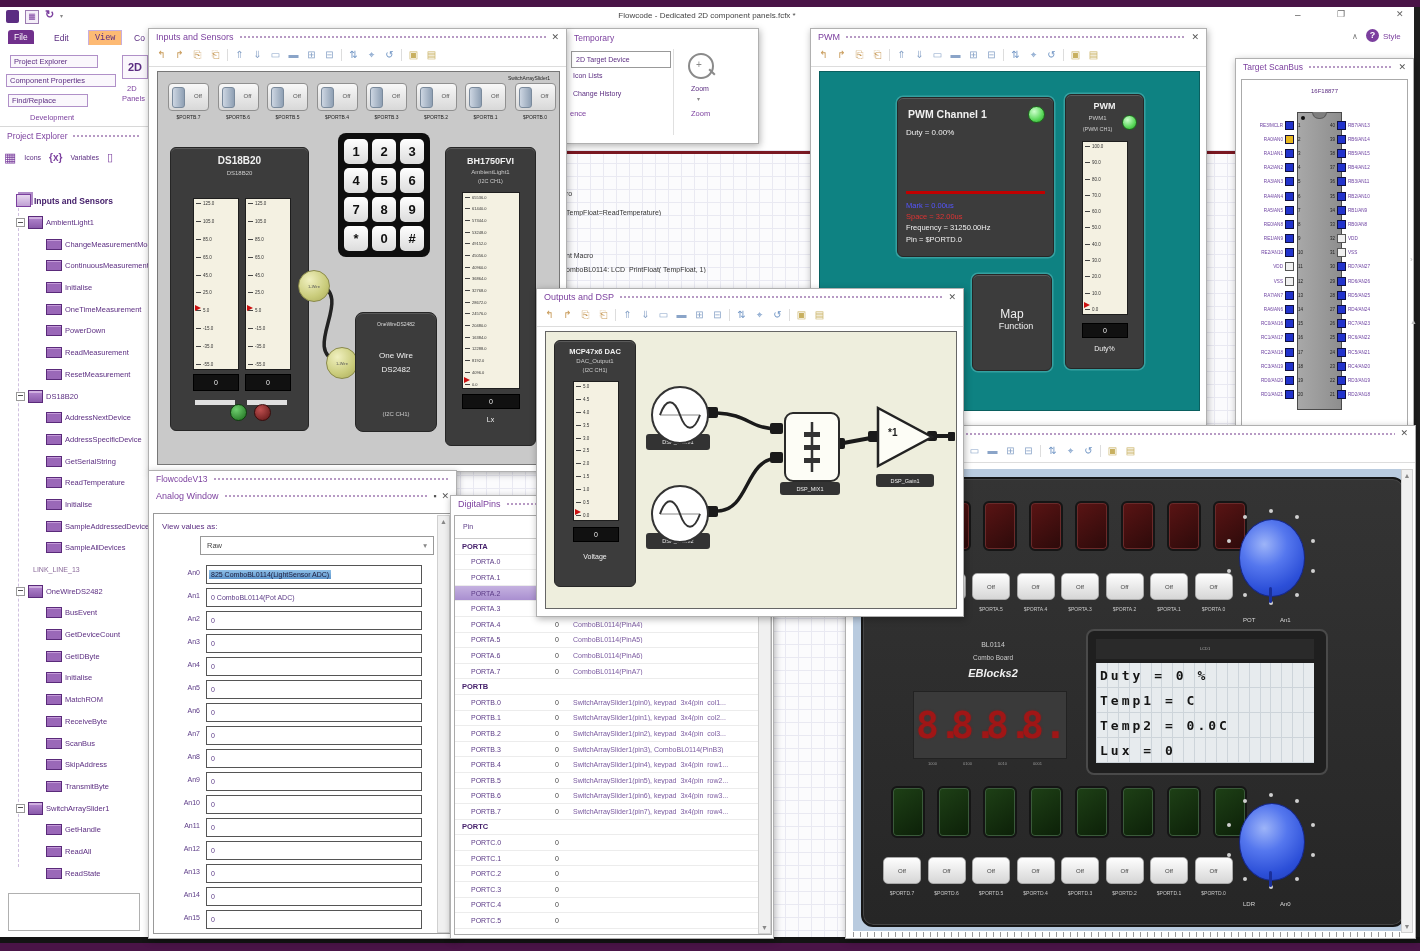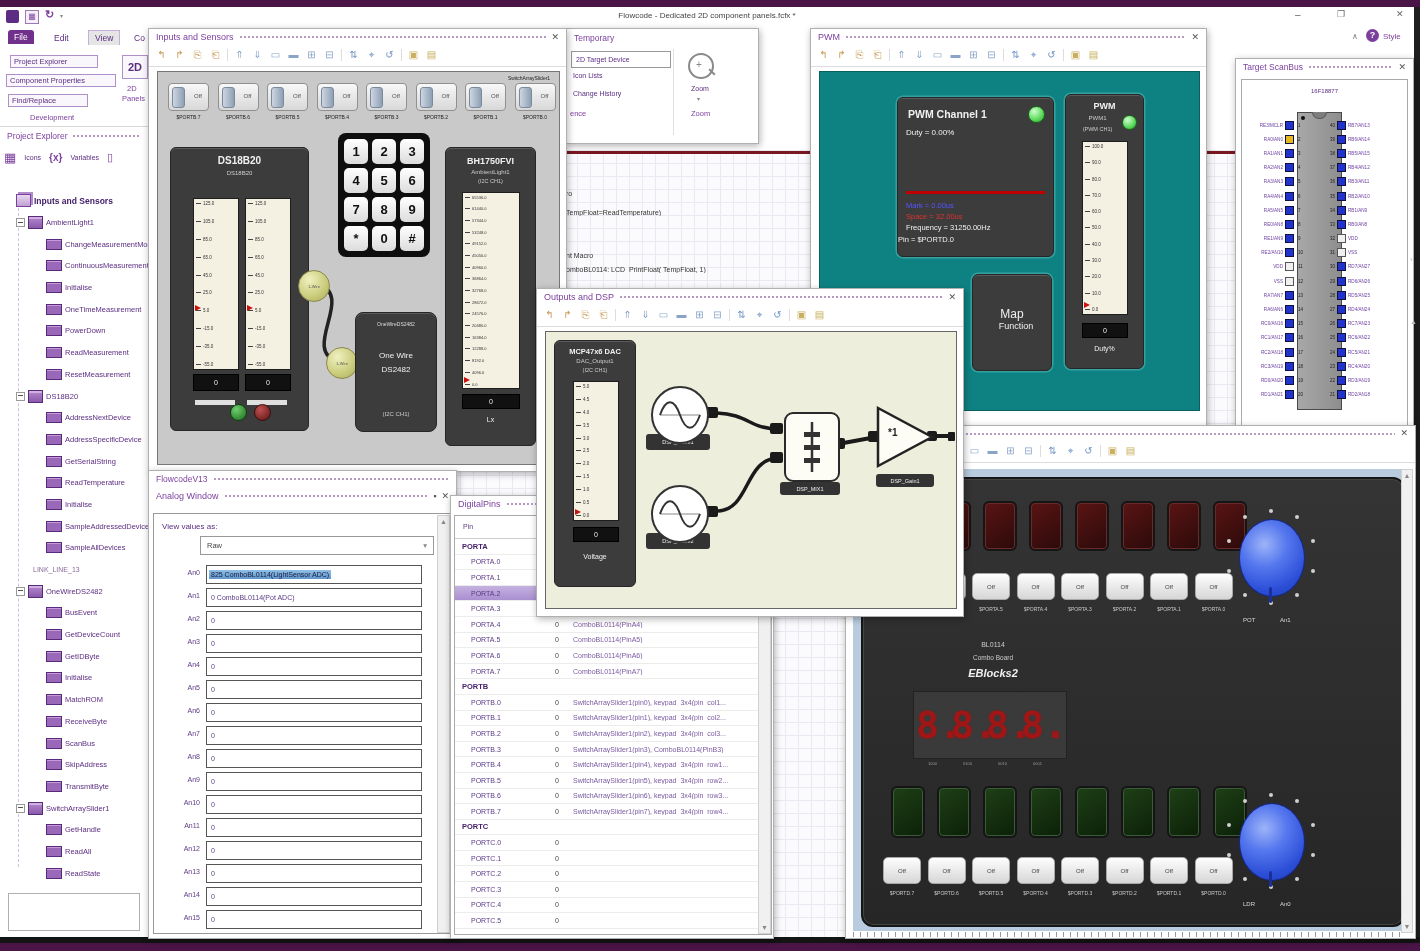--- a/index.html
+++ b/index.html
@@ -19,21 +19,21 @@
   .ptb{display:flex;gap:5px;padding:3px 6px;border-bottom:1px solid #ddd;align-items:center;height:16px;}
   .tbi{font-size:10px;line-height:12px;width:13px;text-align:center;}
   .tg1{color:#c89a58}.tg2{color:#8aa4c8}.tg3{color:#6f94c4}.tg4{color:#c8b060}
   .tsep{width:1px;height:12px;background:#ddd;}
   
   .gridbg{background-color:#fbfbfd;background-image:linear-gradient(#e9e9f2 1px,transparent 1px),linear-gradient(90deg,#e9e9f2 1px,transparent 1px);background-size:13px 13px;}
   .frag{position:absolute;font-size:7px;color:#333;white-space:nowrap;overflow:hidden;}
   
   .tab{position:absolute;font-size:8.5px;color:#5b2d81;padding:2px 6px;}
   .tab.file{background:#70308c;color:#fff;border-radius:3px 3px 0 0;}
-  .tab.sel{background:#e5e5e5;border:1px solid #c8aede;border-bottom:none;}
+  .tab.sel{background:#fdba74;border:1px solid #c8aede;border-bottom:none;font-family:Liberation Mono, monospace;}
   .rbtn{position:absolute;border:1px solid #b090c8;font-size:7.5px;color:#5b2d81;padding:1px 3px;white-space:nowrap;background:#faf7fc;}
   .rlbl{position:absolute;font-size:7.5px;color:#7b3f9e;white-space:nowrap;}
   
   .trow{display:flex;align-items:center;height:21.7px;overflow:hidden;white-space:nowrap;}
   .tlabel{font-size:7.5px;color:#5b2d81;}
   .trow.root .tlabel{font-weight:bold;font-size:8.5px;color:#45206b;}
   .lv0{padding-left:4px}.lv1{padding-left:14px}.lv2{padding-left:34px}
   .texp{width:7px;height:7px;margin-right:3px;flex:0 0 auto;visibility:hidden;position:relative;}
   .texp.exp{visibility:visible;border:1px solid #999;background:#fff;}
   .texp.exp::after{content:"";position:absolute;left:1px;right:1px;top:2.5px;height:1px;background:#555;}
@@ -737,21 +737,21 @@
     <div class="abs" style="left:8px;top:42px;width:379px;height:338px;background:#0e8282;border:1px solid #0a5f5f;">
 
       <div class="dpanel onteal" style="left:77px;top:25px;width:155px;height:158px;">
         <div class="dt" style="left:10px;top:10px;font-size:10.5px;font-weight:bold;">PWM Channel 1</div>
         <div class="gled" style="left:130px;top:8px;width:15px;height:15px;"></div>
         <div class="dt" style="left:8px;top:30px;font-size:8px;text-align:left;">Duty = 0.00%</div>
         <div class="abs" style="left:8px;top:93px;width:139px;height:2.5px;background:#c00000;"></div>
         <div class="dt" style="left:8px;top:103px;font-size:7.5px;color:#5555ff;text-align:left;">Mark = 0.00us</div>
         <div class="dt" style="left:8px;top:114px;font-size:7.5px;color:#dd3333;text-align:left;">Space = 32.00us</div>
         <div class="dt" style="left:8px;top:125px;font-size:7.5px;text-align:left;">Frequency = 31250.00Hz</div>
-        <div class="dt" style="left:0;top:137px;font-size:7.5px;text-align:left;">Pin = $PORTD.0</div>
+        <div class="dt" style="left:8px;top:137px;font-size:7.5px;text-align:left;">Pin = $PORTD.0</div>
       </div>
 
       <div class="dpanel onteal" style="left:245px;top:22px;width:77px;height:273px;">
         <div class="dt" style="left:0;right:0;top:6px;font-size:9px;font-weight:bold;">PWM</div>
         <div class="dt" style="left:0;right:14px;top:20px;font-size:6px;color:#ccc;">PWM1</div>
         <div class="gled" style="left:56px;top:20px;width:13px;height:13px;"></div>
         <div class="dt" style="left:0;right:14px;top:31px;font-size:5.5px;color:#ccc;">(PWM CH1)</div>
         <div class="strack" style="left:16px;top:46px;width:44px;height:172px;">
           <div class="sticks">
               <div class="stick">
@@ -1162,20 +1162,30 @@
             <span class="segd">8.</span>
           </div>
         <div class="abs" style="left:52px;top:282px;display:flex;">
 
         <span class="seglbl">1000</span>
             <span class="seglbl">0100</span>
             <span class="seglbl">0010</span>
             <span class="seglbl">0001</span>
           </div>
 
+        <div class="abs" style="left:223px;top:150px;width:238px;height:142px;background:#1f1f1f;border:2px solid #4a4a4a;border-radius:8px;">
+          <div class="abs" style="left:8px;top:8px;width:218px;height:20px;background:#2a2a2a;color:#aaa;font-size:4px;text-align:center;line-height:20px;">LCD1</div>
+          <div class="abs" style="left:8px;top:32px;width:218px;height:100px;background-color:#e7ebee;background-image:repeating-linear-gradient(90deg,#cdd4da 0 1px,transparent 1px 10.9px),repeating-linear-gradient(0deg,#cdd4da 0 1px,transparent 1px 25px);">
+
+          <div class="lcdline">Duty = 0 %</div>
+              <div class="lcdline">Temp1 = C</div>
+              <div class="lcdline">Temp2 = 0.0C</div>
+              <div class="lcdline">Lux = 0</div>
+            </div>
+        </div>
 
         <div class="abs" style="left:28px;top:307px;display:flex;gap:12px;">
           <div class="ledg"></div>
             <div class="ledg"></div>
             <div class="ledg"></div>
             <div class="ledg"></div>
             <div class="ledg"></div>
             <div class="ledg"></div>
             <div class="ledg"></div>
             <div class="ledg"></div>

